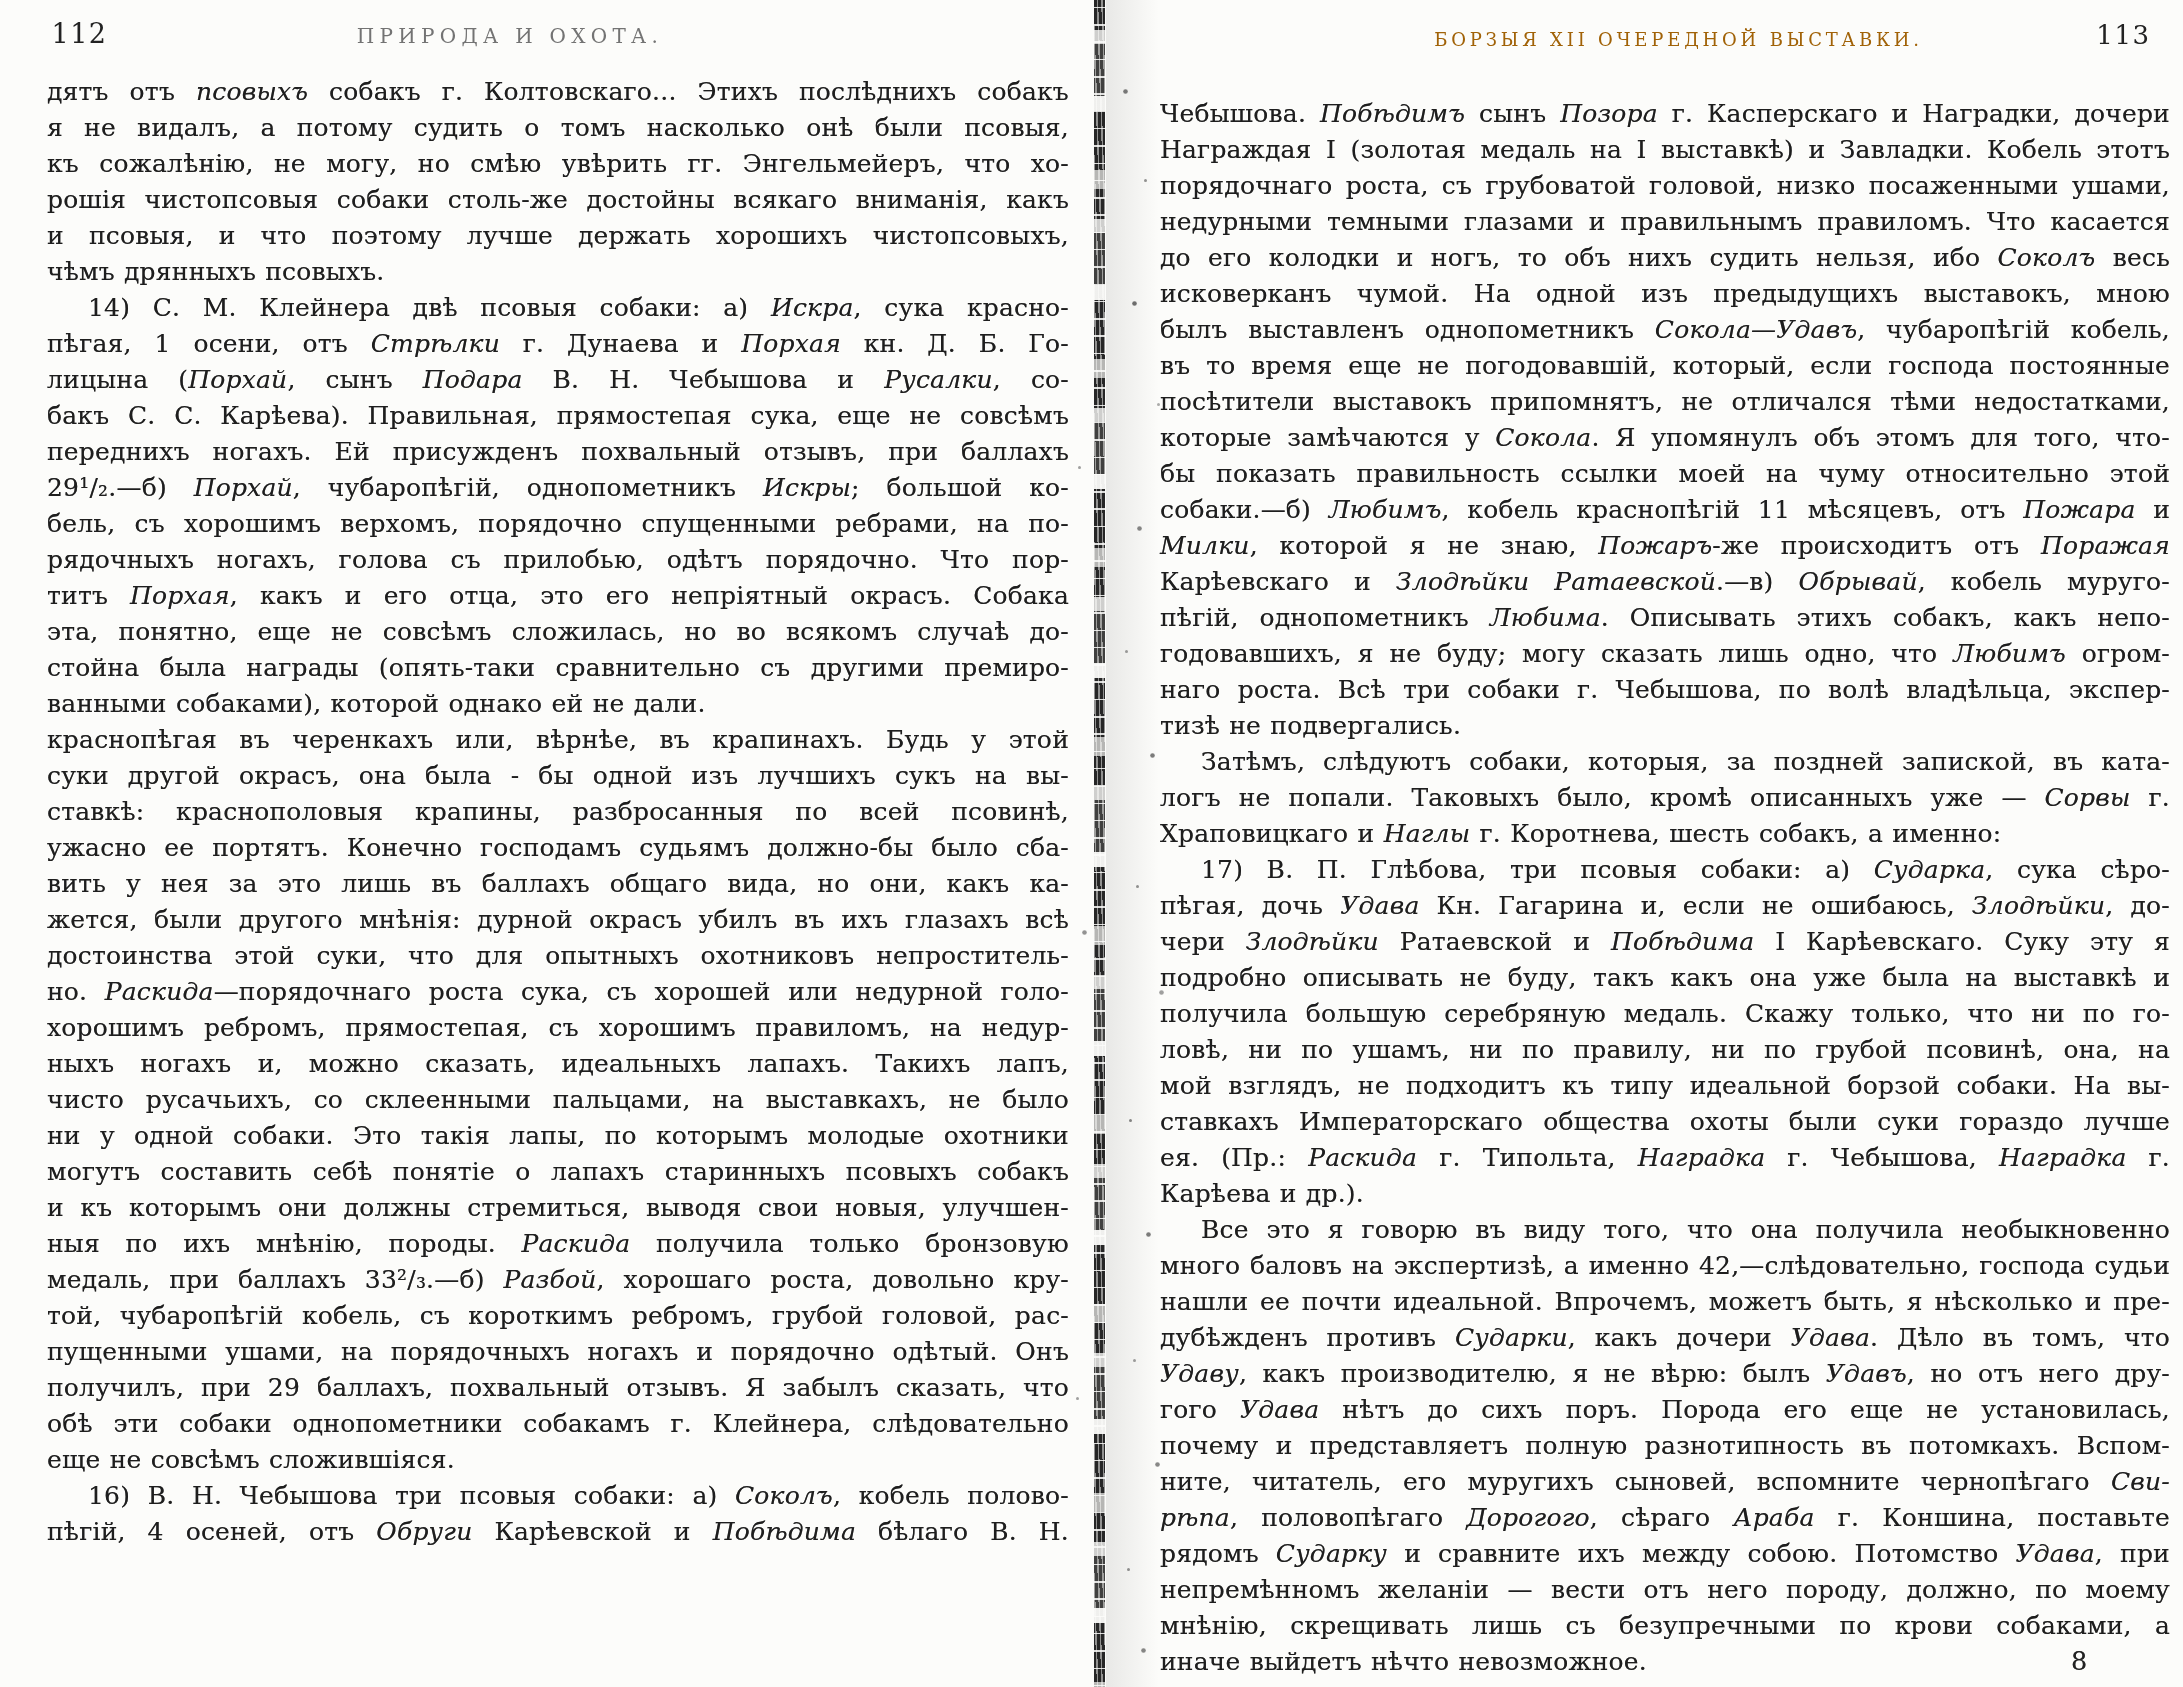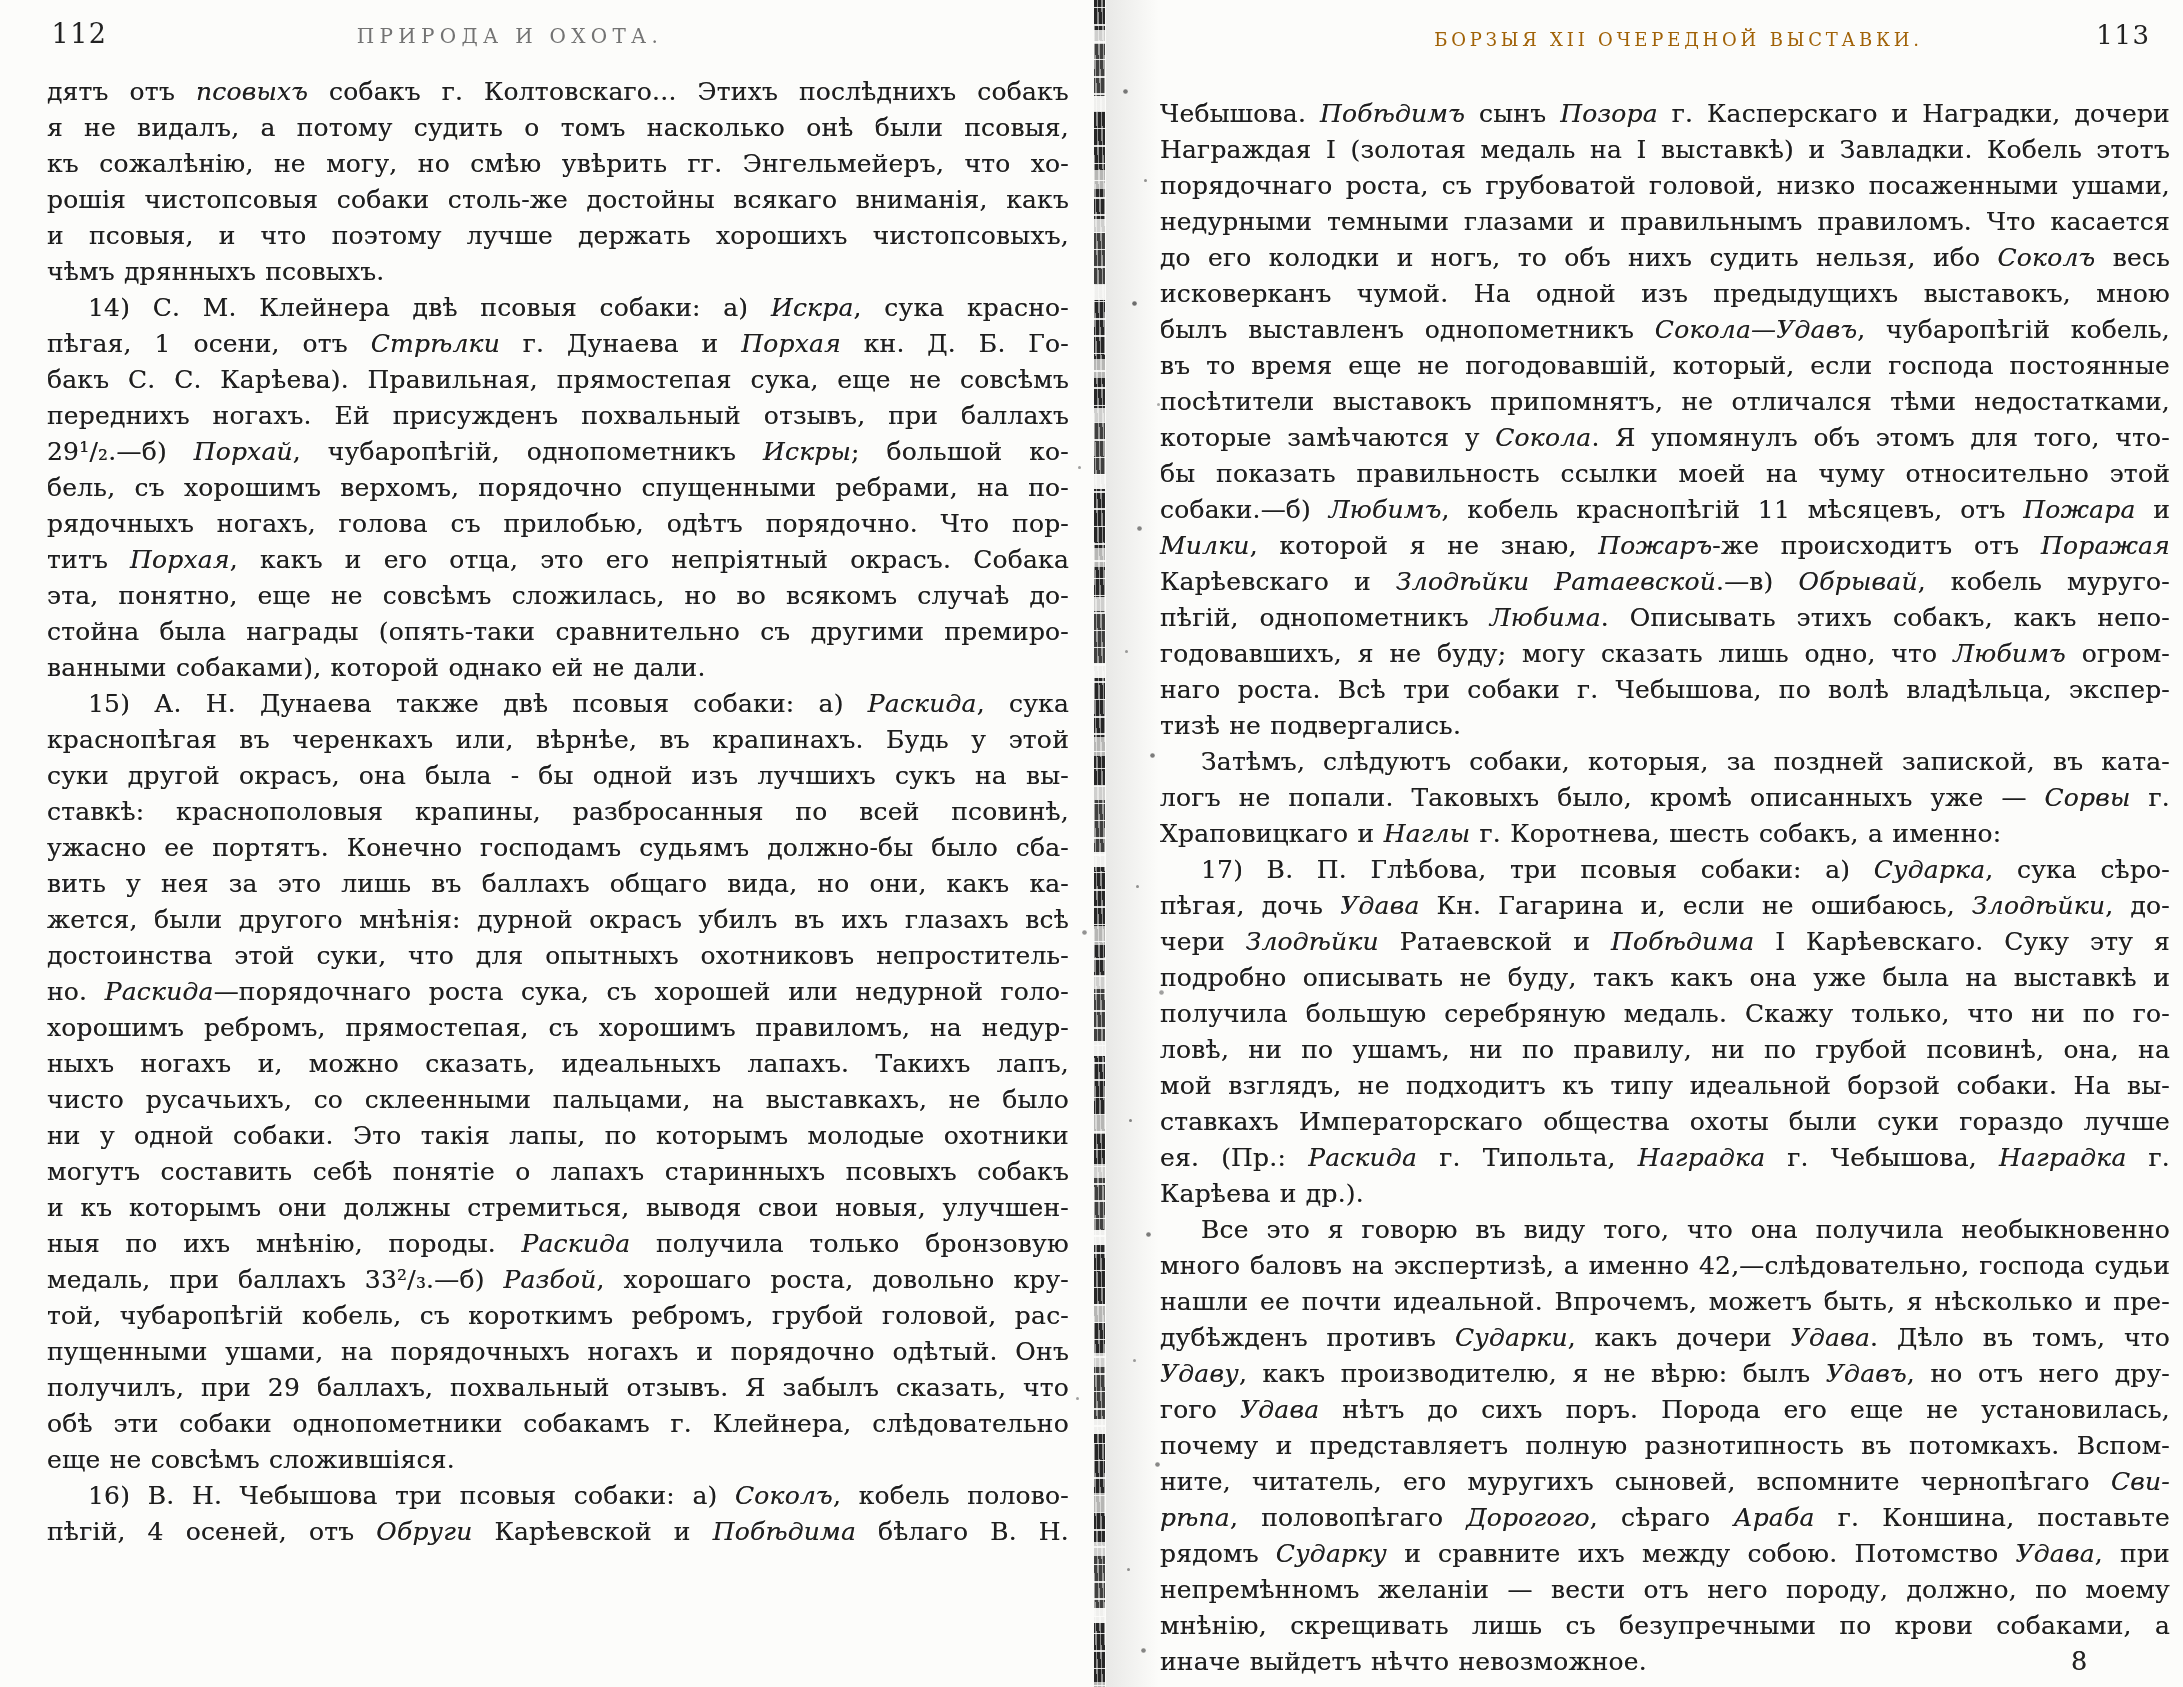--- a/index.html
+++ b/index.html
@@ -114,30 +114,30 @@
     <div class="running-header rh-left">ПРИРОДА И ОХОТА.</div>
     <div class="lines lines-left">
         <div class="tl"><span>дятъ отъ </span><span class="it">псовыхъ</span><span> собакъ г. Колтовскаго... Этихъ послѣднихъ собакъ</span></div>
         <div class="tl"><span>я не видалъ, а потому судить о томъ насколько онѣ были псовыя,</span></div>
         <div class="tl"><span>къ сожалѣнію, не могу, но смѣю увѣрить гг. Энгельмейеръ, что хо-</span></div>
         <div class="tl"><span>рошія чистопсовыя собаки столь-же достойны всякаго вниманія, какъ</span></div>
         <div class="tl"><span>и псовыя, и что поэтому лучше держать хорошихъ чистопсовыхъ,</span></div>
         <div class="tl end"><span>чѣмъ дрянныхъ псовыхъ.</span></div>
         <div class="tl ind"><span>14) С. М. Клейнера двѣ псовыя собаки: а) </span><span class="it">Искра</span><span>, сука красно-</span></div>
         <div class="tl"><span>пѣгая, 1 осени, отъ </span><span class="it">Стрѣлки</span><span> г. Дунаева и </span><span class="it">Порхая</span><span> кн. Д. Б. Го-</span></div>
+        <div class="tl"><span>лицына (</span><span class="it">Порхай</span><span>, сынъ </span><span class="it">Подара</span><span> В. Н. Чебышова и </span><span class="it">Русалки</span><span>, со-</span></div>
         <div class="tl"><span>бакъ С. С. Карѣева). Правильная, прямостепая сука, еще не совсѣмъ</span></div>
         <div class="tl"><span>переднихъ ногахъ. Ей присужденъ похвальный отзывъ, при баллахъ</span></div>
         <div class="tl"><span>29¹/₂.—б) </span><span class="it">Порхай</span><span>, чубаропѣгій, однопометникъ </span><span class="it">Искры</span><span>; большой ко-</span></div>
         <div class="tl"><span>бель, съ хорошимъ верхомъ, порядочно спущенными ребрами, на по-</span></div>
         <div class="tl"><span>рядочныхъ ногахъ, голова съ прилобью, одѣтъ порядочно. Что пор-</span></div>
         <div class="tl"><span>титъ </span><span class="it">Порхая</span><span>, какъ и его отца, это его непріятный окрасъ. Собака</span></div>
         <div class="tl"><span>эта, понятно, еще не совсѣмъ сложилась, но во всякомъ случаѣ до-</span></div>
         <div class="tl"><span>стойна была награды (опять-таки сравнительно съ другими премиро-</span></div>
         <div class="tl end"><span>ванными собаками), которой однако ей не дали.</span></div>
-        <div class="tl ind"><span>15) А. Н. Дунаева также двѣ псовыя собаки: а) </span><span class="it">Раскида</span><span>, сука</span></div>
         <div class="tl"><span>краснопѣгая въ черенкахъ или, вѣрнѣе, въ крапинахъ. Будь у этой</span></div>
         <div class="tl"><span>суки другой окрасъ, она была - бы одной изъ лучшихъ сукъ на вы-</span></div>
         <div class="tl"><span>ставкѣ: краснополовыя крапины, разбросанныя по всей псовинѣ,</span></div>
         <div class="tl"><span>ужасно ее портятъ. Конечно господамъ судьямъ должно-бы было сба-</span></div>
         <div class="tl"><span>вить у нея за это лишь въ баллахъ общаго вида, но они, какъ ка-</span></div>
         <div class="tl"><span>жется, были другого мнѣнія: дурной окрасъ убилъ въ ихъ глазахъ всѣ</span></div>
         <div class="tl"><span>достоинства этой суки, что для опытныхъ охотниковъ непроститель-</span></div>
         <div class="tl"><span>но. </span><span class="it">Раскида</span><span>—порядочнаго роста сука, съ хорошей или недурной голо-</span></div>
         <div class="tl"><span>хорошимъ ребромъ, прямостепая, съ хорошимъ правиломъ, на недур-</span></div>
         <div class="tl"><span>ныхъ ногахъ и, можно сказать, идеальныхъ лапахъ. Такихъ лапъ,</span></div>

